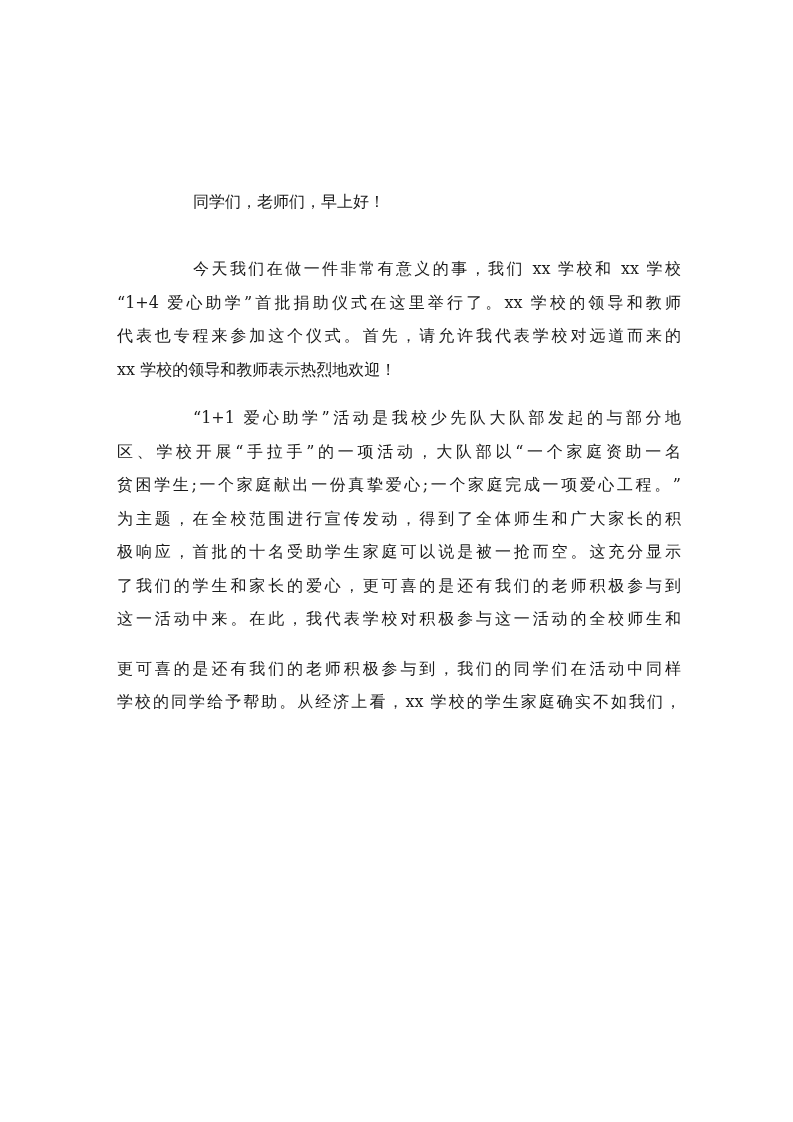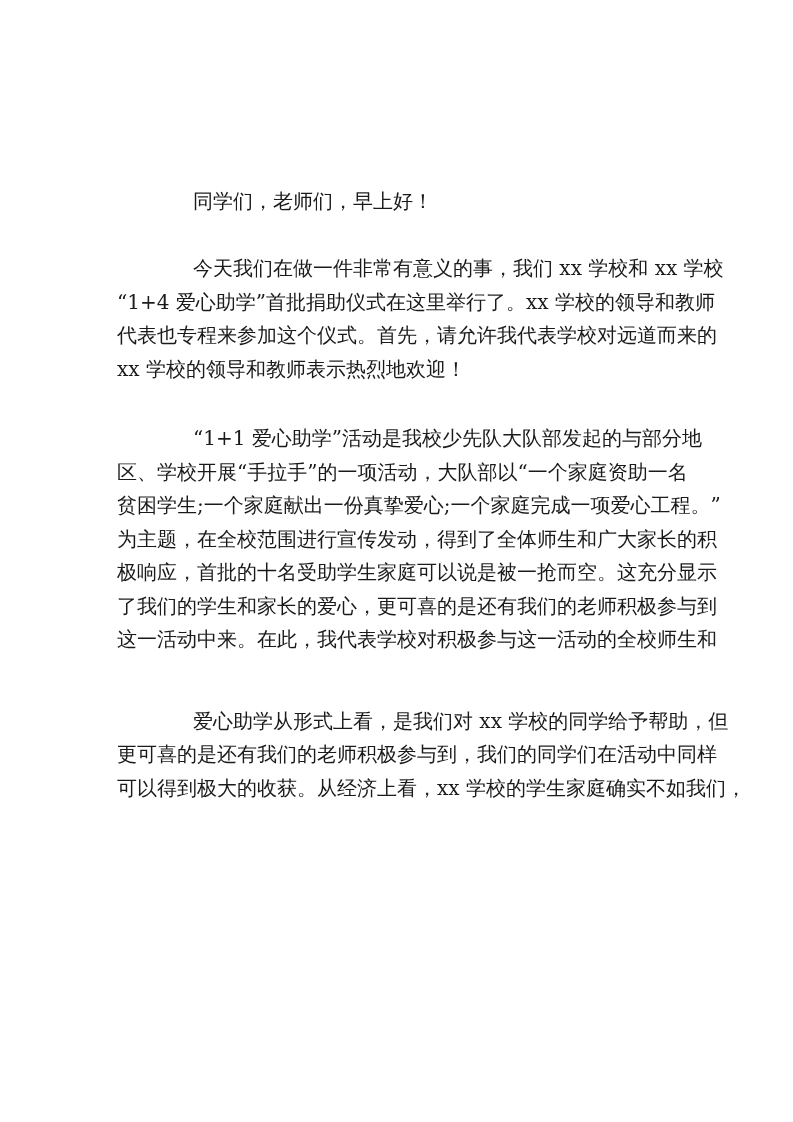--- a/index.html
+++ b/index.html
@@ -3,53 +3,52 @@
 <meta charset="utf-8">
 <style>
   html, body { margin: 0; padding: 0; background: #ffffff; }
   body { width: 793px; height: 1122px; position: relative; overflow: hidden; }
   .page {
     position: absolute;
     left: 117px;
     top: 185px;
     width: 564px;
     font-family: "DejaVu Serif", "Liberation Serif", serif;
-    font-size: 20px;
+    font-size: 16px;
     color: #1a1a1a;
     line-height: 33.5px;
     text-align: justify;
   }
   .greeting { margin: 0 0 33.5px 0; text-indent: 76px; }
   .line { display: block; white-space: nowrap; text-align: justify; text-align-last: justify; }
   .line.last { text-align-last: left; }
   .first { padding-left: 76px; }
 </style>
 </head>
 <body>
 
 <div class="page">
   <div class="greeting">
     <span>同学们，老师们，早上好！</span>
   </div>
 
-  <div class="para-block" style="margin-bottom:36px;">
+  <div class="para-block" style="margin-bottom:15px;">
     <span class="line first">今天我们在做一件非常有意义的事，我们 xx 学校和 xx 学校</span>
     <span class="line">“1+4 爱心助学”首批捐助仪式在这里举行了。xx 学校的领导和教师</span>
     <span class="line">代表也专程来参加这个仪式。首先，请允许我代表学校对远道而来的</span>
     <span class="line last">xx 学校的领导和教师表示热烈地欢迎！</span>
   </div>
 
-  <div class="para-block" style="margin-bottom:48px;">
+  <div class="para-block" style="margin-bottom:16px;">
     <span class="line first">“1+1 爱心助学”活动是我校少先队大队部发起的与部分地</span>
     <span class="line">区、学校开展“手拉手”的一项活动，大队部以“一个家庭资助一名</span>
     <span class="line">贫困学生;一个家庭献出一份真挚爱心;一个家庭完成一项爱心工程。”</span>
     <span class="line">为主题，在全校范围进行宣传发动，得到了全体师生和广大家长的积</span>
     <span class="line">极响应，首批的十名受助学生家庭可以说是被一抢而空。这充分显示</span>
     <span class="line">了我们的学生和家长的爱心，更可喜的是还有我们的老师积极参与到</span>
     <span class="line">这一活动中来。在此，我代表学校对积极参与这一活动的全校师生和</span>
   </div>
 
   <div class="para-block">
-    <span class="line first">爱心助学从形式上看，是我们对 xx 学校的同学给予帮助，但</span>
     <span class="line">更可喜的是还有我们的老师积极参与到，我们的同学们在活动中同样</span>
-    <span class="line">可以得到极大的收获。从经济上看，xx 学校的学生家庭确实不如我们，</span>
+    <span class="line">学校的同学给予帮助。从经济上看，xx 学校的学生家庭确实不如我们，</span>
   </div>
 </div>
 
 </body></html>

